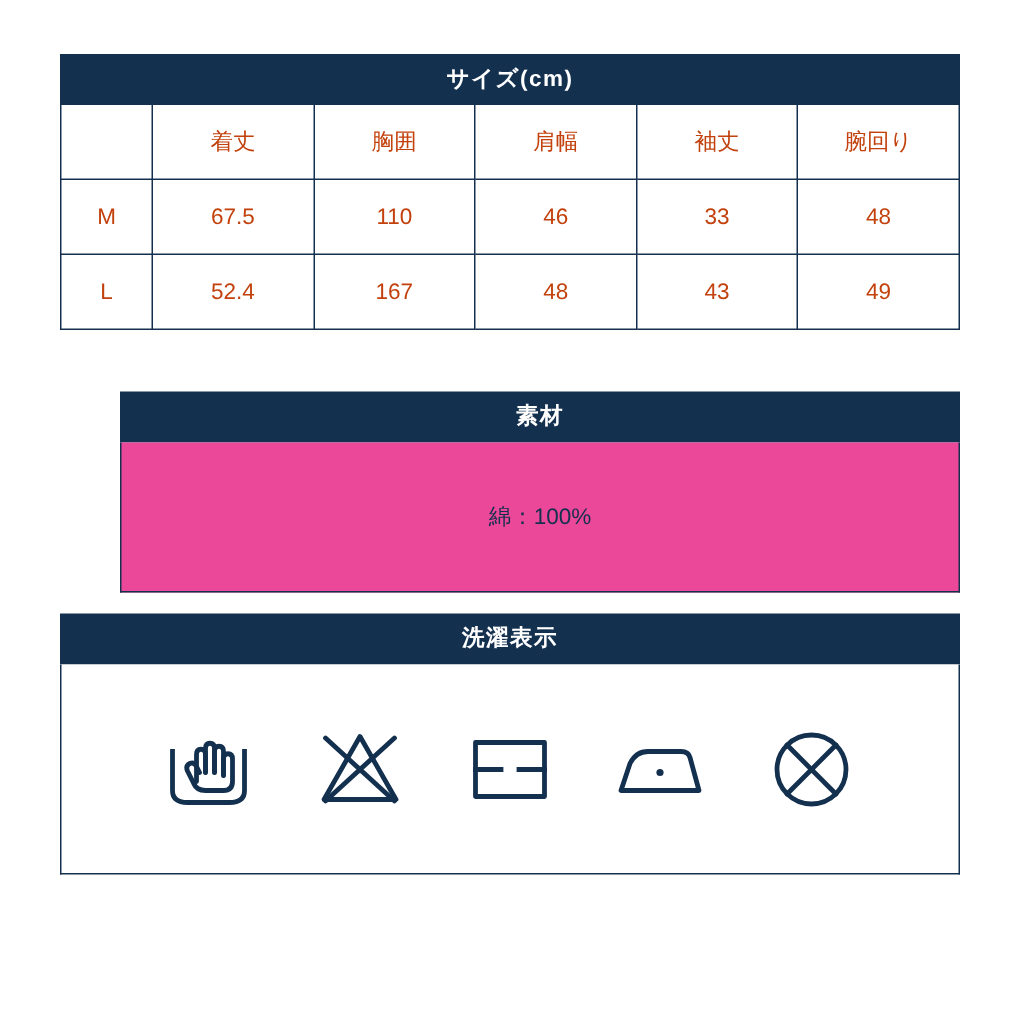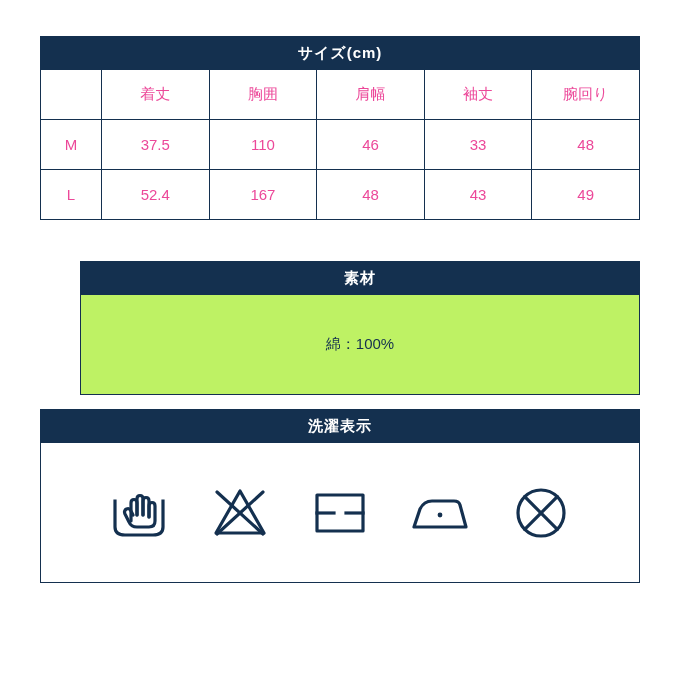--- a/index.html
+++ b/index.html
@@ -50,21 +50,21 @@
     background: #ffffff;
   }
   table.size-table th,
   table.size-table td {
     border: 1px solid #14304f;
     border-top: none;
     height: 49px;
     text-align: center;
     vertical-align: middle;
     font-size: 15px;
-    color: #ec4899;
+    color: #c2410c;
     font-weight: normal;
     padding: 0;
   }
   table.size-table tr:first-child th,
   table.size-table tr:first-child td {
     border-top: none;
   }
   table.size-table .col-label { width: 60px; }
   table.size-table .corner-cell { border-left: none; }
   table.size-table tr td:first-child,
@@ -84,21 +84,21 @@
   
   #material-panel { top: 261px; padding-left: 40px; }
   .material-body {
     border: 1px solid #14304f;
     border-top: none;
     height: 100px;
     display: flex;
     align-items: center;
     justify-content: center;
     font-size: 15px;
-    background: #bef264;
+    background: #ec4899;
     box-sizing: border-box;
   }
 
   
   #care-panel { top: 409px; }
   .care-body {
     border: 1px solid #14304f;
     border-top: none;
     height: 140px;
     display: flex;
@@ -129,21 +129,21 @@
           <th>着丈</th>
           <th>胸囲</th>
           <th>肩幅</th>
           <th>袖丈</th>
           <th>腕回り</th>
         </tr>
       </thead>
       <tbody>
         <tr>
           <td class="col-label">M</td>
-          <td>37.5</td>
+          <td>67.5</td>
           <td>110</td>
           <td>46</td>
           <td>33</td>
           <td>48</td>
         </tr>
         <tr>
           <td class="col-label">L</td>
           <td>52.4</td>
           <td>167</td>
           <td>48</td>

